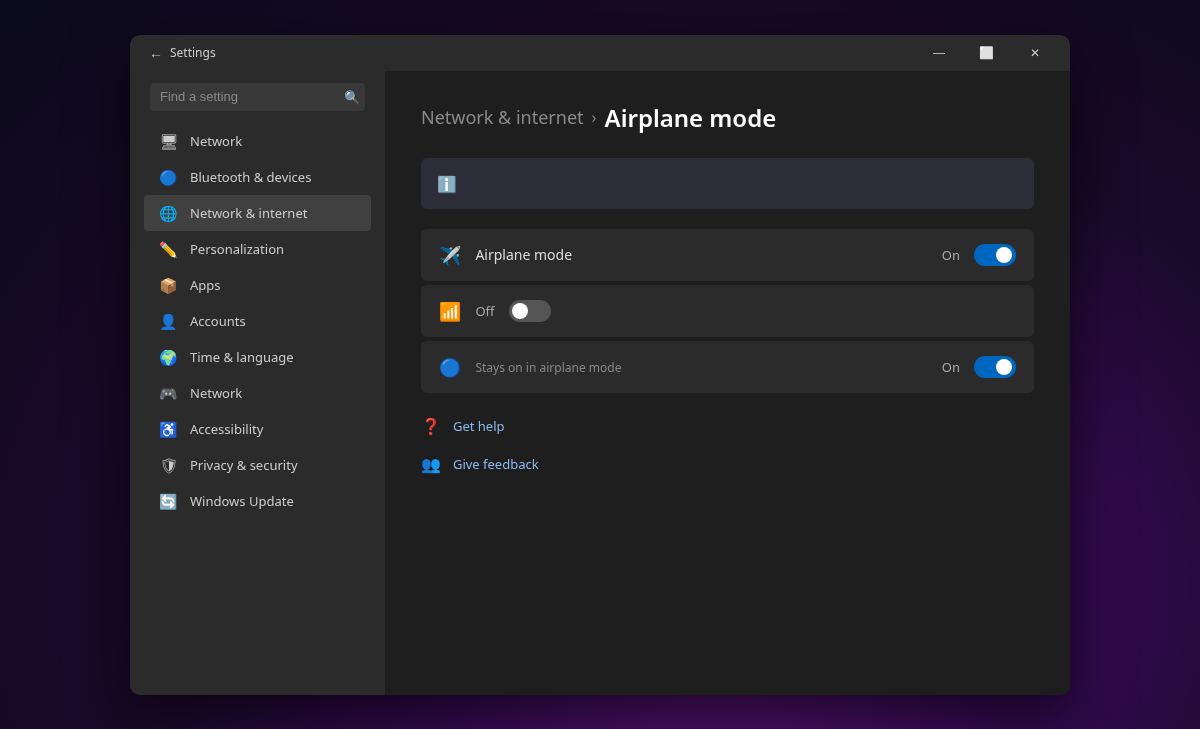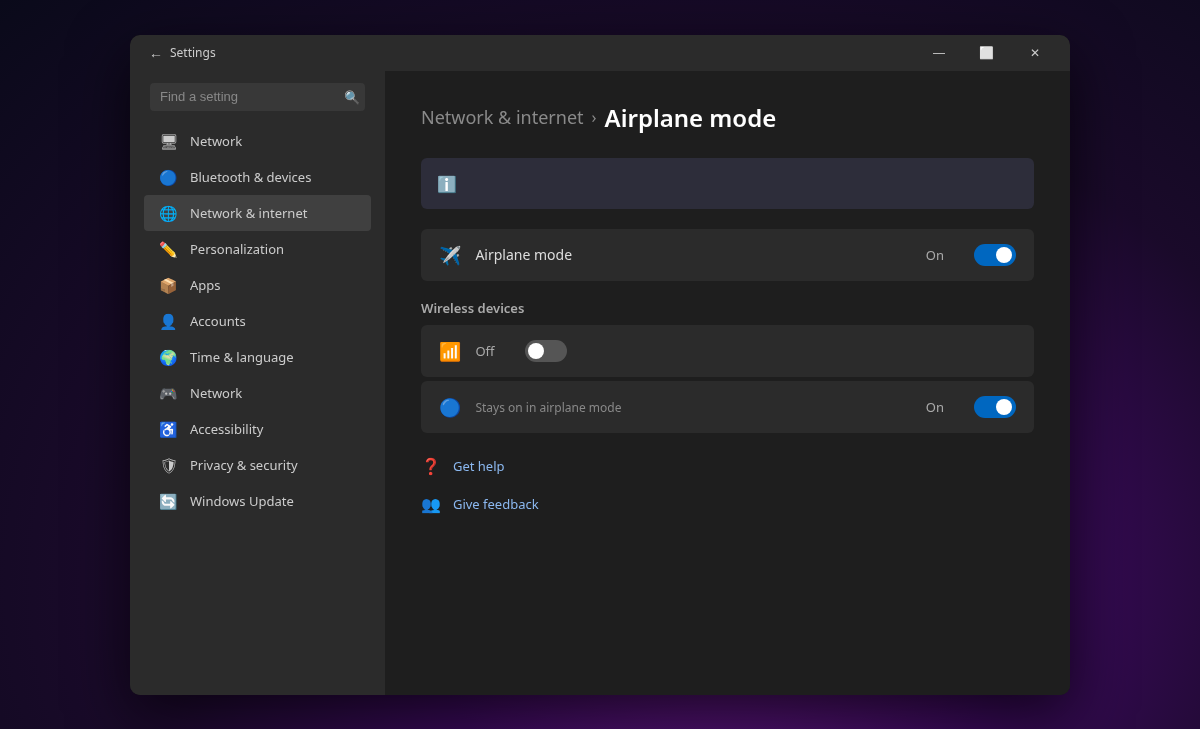--- a/index.html
+++ b/index.html
@@ -167,21 +167,21 @@
       border-radius: 6px;
       padding: 14px 18px;
       margin-bottom: 4px;
       display: flex;
       align-items: center;
       gap: 14px;
     }
     .setting-icon { font-size: 18px; color: #aaa; flex-shrink: 0; }
     .setting-label { flex: 1; color: #ddd; font-size: 14px; }
     .setting-sublabel { color: #888; font-size: 12px; margin-top: 2px; }
-    .setting-status { color: #aaa; font-size: 13px; margin-right: 16px; }
+    .setting-status { color: #aaa; font-size: 13px; margin-right: 0; }
     .toggle {
       width: 42px;
       height: 22px;
       border-radius: 11px;
       border: none;
       cursor: pointer;
       position: relative;
       flex-shrink: 0;
     }
     .toggle.on { background: #0067c0; }
@@ -298,21 +298,20 @@
 
       <div class="setting-row">
         <span class="setting-icon">✈️</span>
         <div style="flex:1">
           <div class="setting-label">Airplane mode</div>
         </div>
         <span class="setting-status">On</span>
         <button class="toggle on"></button>
       </div>
 
-      <div class="section-label">Wireless devices</div>
 
       <div class="setting-row">
         <span class="setting-icon">📶</span>
         <span class="setting-status">Off</span>
         <button class="toggle off"></button>
       </div>
 
       <div class="setting-row">
         <span class="setting-icon">🔵</span>
         <div style="flex:1">

